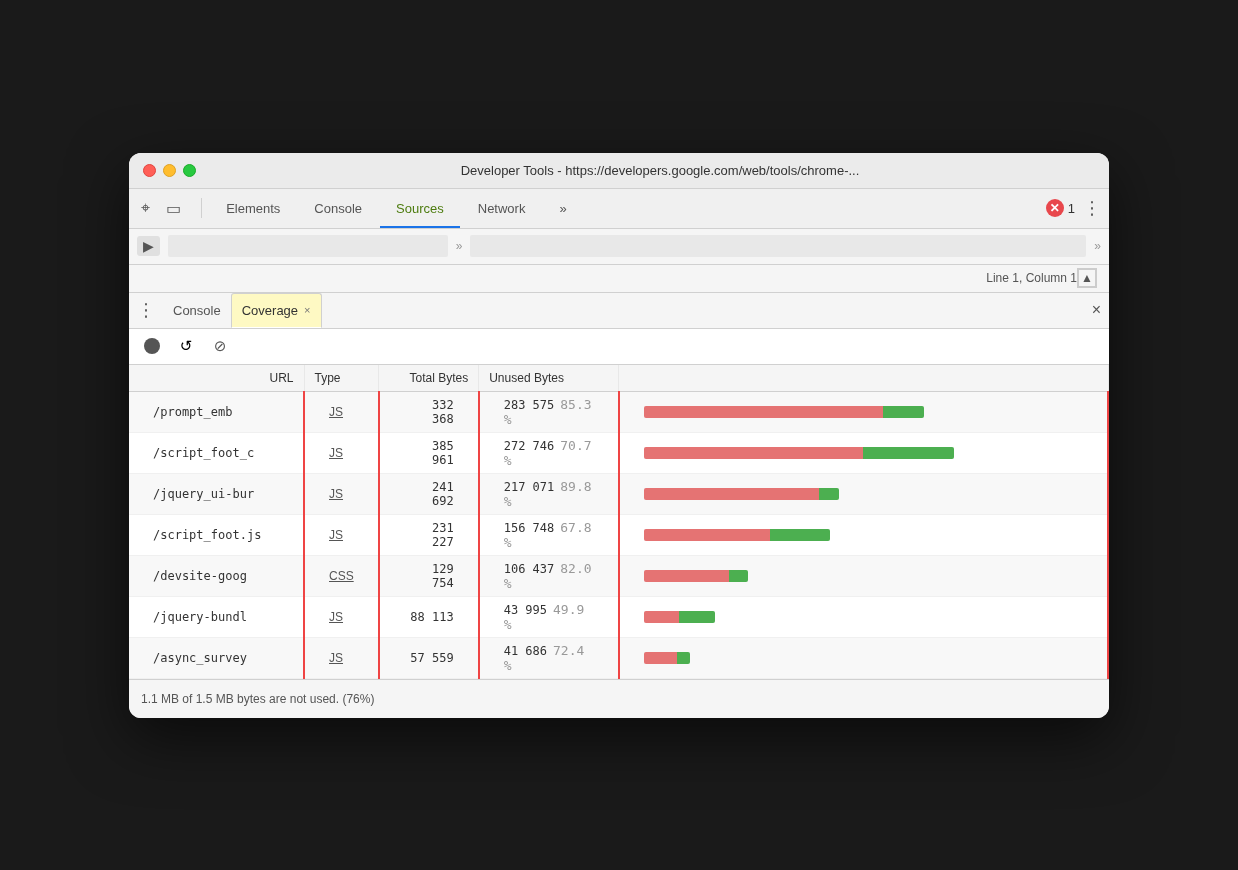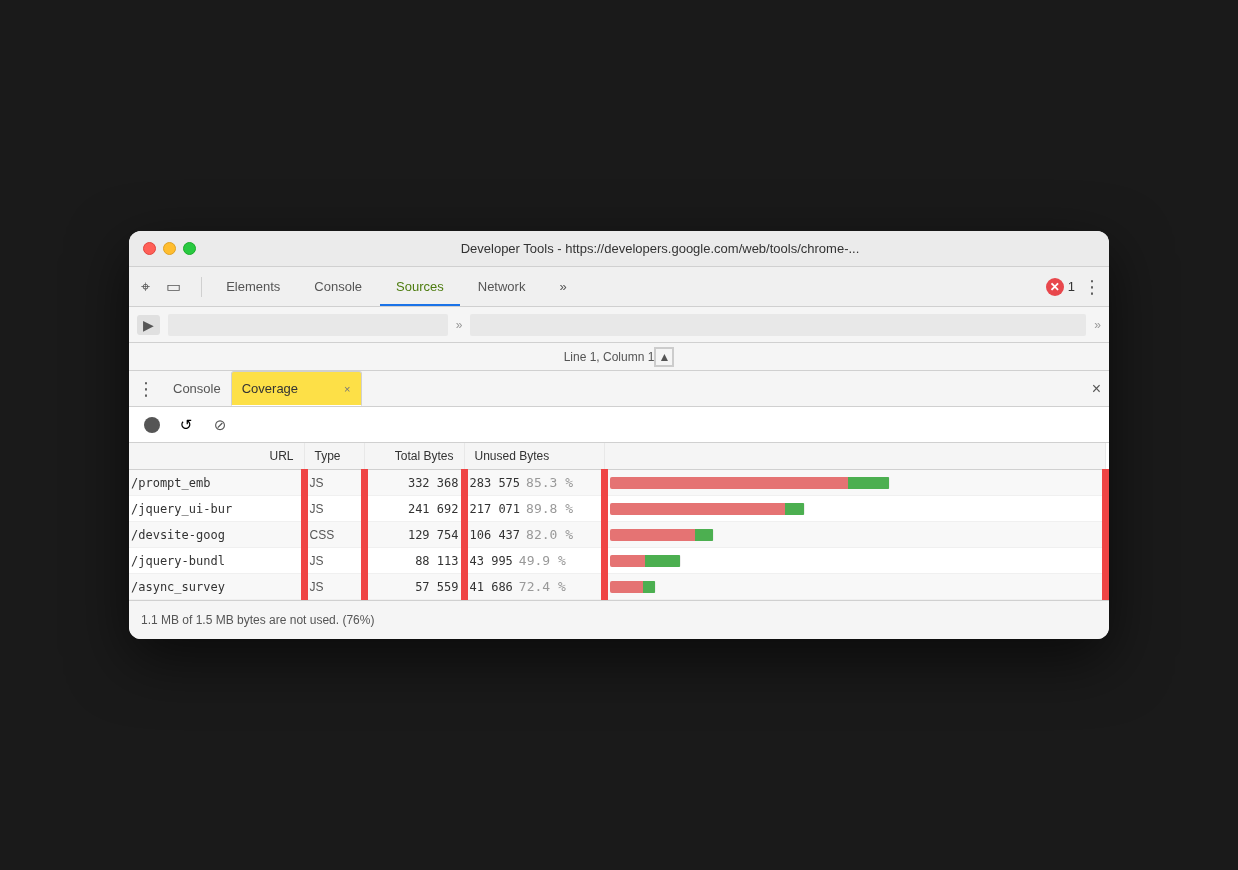--- a/index.html
+++ b/index.html
@@ -153,21 +153,21 @@
     }
     
     .status-bar {
       background: #f5f5f5;
       border-bottom: 1px solid #d0d0d0;
       padding: 4px 12px;
       font-size: 12px;
       color: #555;
       display: flex;
       align-items: center;
-      justify-content: center;
+      justify-content: flex-end;
       height: 28px;
     }
     .status-right {
       width: 20px;
       height: 20px;
       border: 2px solid #ccc;
       display: flex;
       align-items: center;
       justify-content: center;
     }
@@ -189,26 +189,25 @@
     .panel-tab {
       padding: 4px 10px;
       font-size: 13px;
       color: #555;
       cursor: pointer;
       height: 100%;
       display: flex;
       align-items: center;
     }
     .panel-tab.active {
-      background: #fde047;
+      background: #fef9c3;
       border: 1px solid #d0d0d0;
       border-bottom: 1px solid white;
       border-radius: 3px 3px 0 0;
       color: #333;
-      gap: 40px;
     }
     .panel-tab-close {
       font-size: 11px;
       color: #777;
       margin-left: 6px;
       cursor: pointer;
     }
     .panel-close {
       margin-left: auto;
       font-size: 16px;
@@ -256,27 +255,27 @@
       font-weight: normal;
       color: #333;
       font-size: 12px;
     }
     .coverage-table th.url-col { width: 175px; text-align: right; }
     .coverage-table th.type-col { width: 60px; }
     .coverage-table th.total-col { width: 100px; text-align: right; }
     .coverage-table th.unused-col { width: 140px; }
     .coverage-table th.bar-col { }
     .coverage-table td {
-      padding: 5px 2px;
+      padding: 5px 24px;
       border-bottom: 1px solid #f0f0f0;
-      border-right: 7px solid #ef4444;
+      border-right: 2px solid #ef4444;
       color: #333;
     }
     .coverage-table td.url-cell { font-family: monospace; font-size: 12px; }
-    .coverage-table td.type-cell { color: #555; }
+    .coverage-table td.type-cell { color: #555; text-decoration: underline; }
     .coverage-table td.total-cell { text-align: right; font-family: monospace; }
     .coverage-table td.unused-cell { font-family: monospace; }
     .coverage-table tr:nth-child(odd) { background: #f8f8f8; }
     .coverage-table tr:nth-child(even) { background: white; }
     .coverage-table tr:first-child td { }
     .unused-pct {
       color: #999;
       margin-left: 6px;
       font-size: 13px;
     }
@@ -417,28 +416,52 @@
           <td class="total-cell">332 368</td>
           <td class="unused-cell">283 575<span class="unused-pct">85.3 %</span></td>
           <td class="bar-cell">
             <div class="bar-container" style="width: 280px;">
               <div class="bar-unused" style="width: 85.3%;"></div>
               <div class="bar-used" style="width: 14.7%;"></div>
             </div>
           </td>
         </tr>
         <tr>
+          <td class="url-cell">/script_foot_c</td>
+          <td class="type-cell">JS</td>
+          <td class="total-cell">385 961</td>
+          <td class="unused-cell">272 746<span class="unused-pct">70.7 %</span></td>
+          <td class="bar-cell">
+            <div class="bar-container" style="width: 310px;">
+              <div class="bar-unused" style="width: 70.7%;"></div>
+              <div class="bar-used" style="width: 29.3%;"></div>
+            </div>
+          </td>
+        </tr>
+        <tr>
           <td class="url-cell">/jquery_ui-bur</td>
           <td class="type-cell">JS</td>
           <td class="total-cell">241 692</td>
           <td class="unused-cell">217 071<span class="unused-pct">89.8 %</span></td>
           <td class="bar-cell">
             <div class="bar-container" style="width: 195px;">
               <div class="bar-unused" style="width: 89.8%;"></div>
               <div class="bar-used" style="width: 10.2%;"></div>
+            </div>
+          </td>
+        </tr>
+        <tr>
+          <td class="url-cell">/script_foot.js</td>
+          <td class="type-cell">JS</td>
+          <td class="total-cell">231 227</td>
+          <td class="unused-cell">156 748<span class="unused-pct">67.8 %</span></td>
+          <td class="bar-cell">
+            <div class="bar-container" style="width: 186px;">
+              <div class="bar-unused" style="width: 67.8%;"></div>
+              <div class="bar-used" style="width: 32.2%;"></div>
             </div>
           </td>
         </tr>
         <tr>
           <td class="url-cell">/devsite-goog</td>
           <td class="type-cell">CSS</td>
           <td class="total-cell">129 754</td>
           <td class="unused-cell">106 437<span class="unused-pct">82.0 %</span></td>
           <td class="bar-cell">
             <div class="bar-container" style="width: 104px;">

